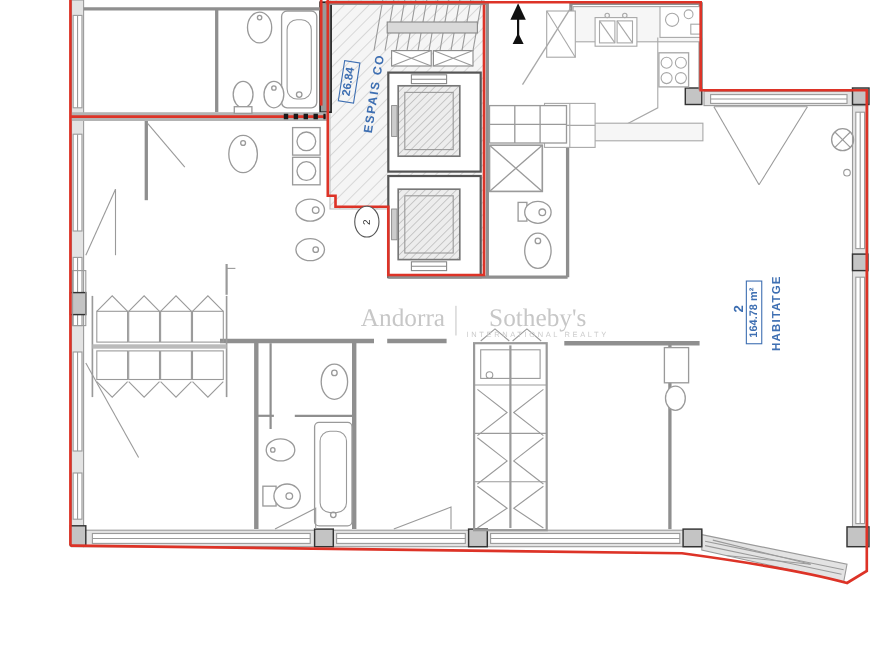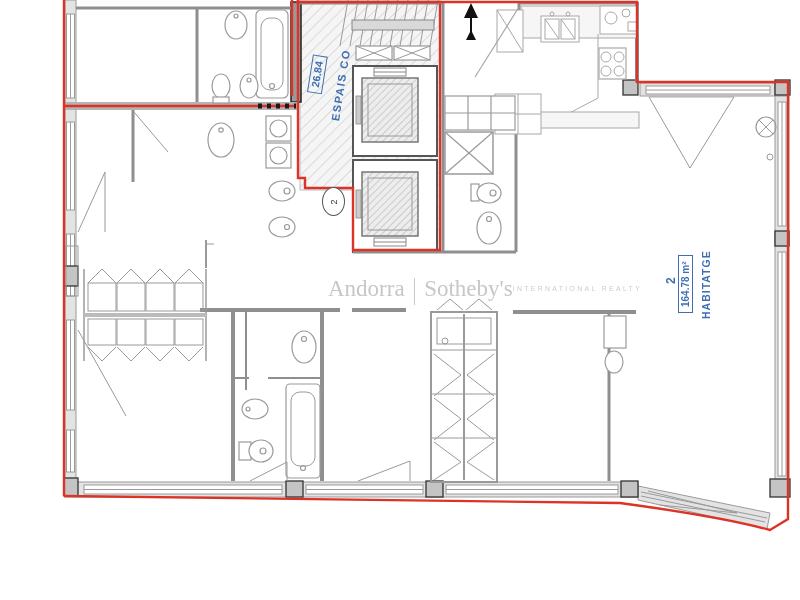--- a/index.html
+++ b/index.html
@@ -15,21 +15,21 @@
   .lbl-area164{left:678px;top:313px;transform:rotate(-90deg);font-size:10px;font-weight:bold;}
   .lbl-habitatge{left:700px;top:319px;transform:rotate(-90deg);font-size:10.5px;font-weight:bold;letter-spacing:1px;}
   .circle2{position:absolute;left:322px;top:187px;width:21px;height:27px;border:1.4px solid #555;
            border-radius:50%;display:flex;align-items:center;justify-content:center;background:#fff;}
   .circle2 span{transform:rotate(-90deg);font-size:9px;color:#333;}
   
   .wm{position:absolute;left:316px;top:276px;display:flex;align-items:flex-start;gap:9px;
       color:#c7c7c7;font-family:"Liberation Serif",serif;margin-left:12px;}
   .wm .left{font-size:23px;line-height:26px;}
   .wm .bar{width:1.5px;height:27px;background:#c9c9c9;margin-top:2px;}
-  .wm .right{display:flex;flex-direction:row;align-items:center;}
+  .wm .right{display:flex;flex-direction:column;align-items:center;}
   .wm .brand{font-size:23px;line-height:25px;}
   .wm .sub{font-size:6.8px;letter-spacing:2.4px;margin-top:0;color:#cccccc;font-family:"Liberation Sans",sans-serif;}
 </style>
 </head>
 <body>
 
 <div class="stage">
 
 <svg width="800" height="600" viewBox="0 0 800 600">
   <defs>

